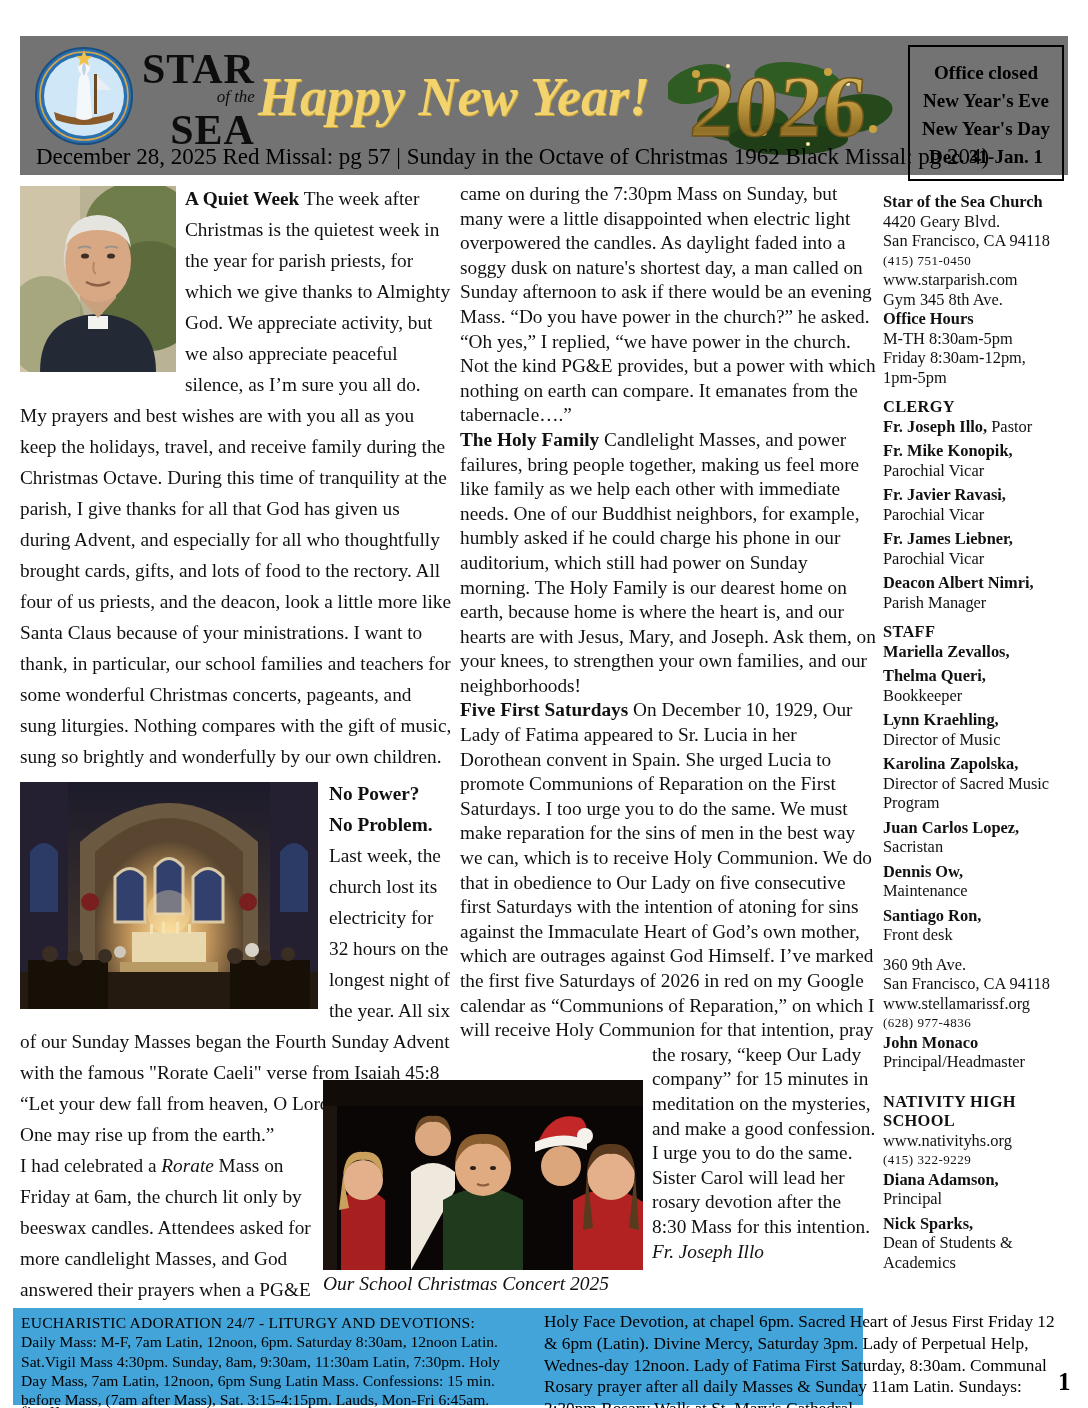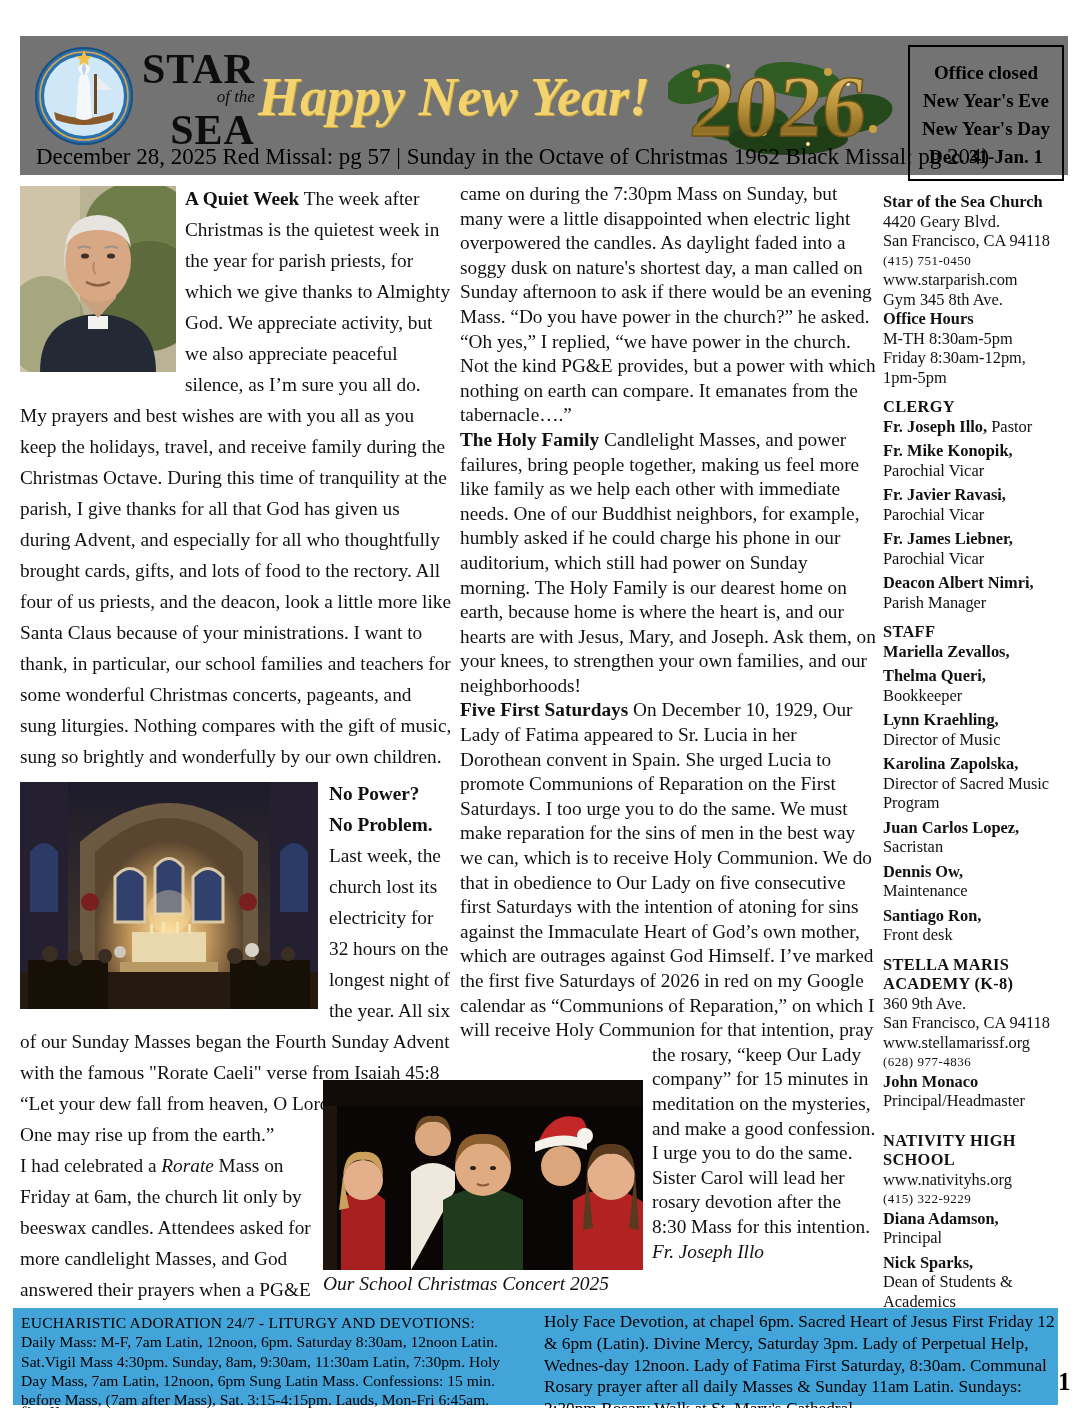--- a/index.html
+++ b/index.html
@@ -42,21 +42,21 @@
   
   .sidebar{left:883px;top:192px;width:184px;font-size:16.4px;line-height:19.5px;}
   .sb-bold{font-weight:bold;}
   .sb-gap{height:10px;}
   .sb-gap-sm{height:5px;}
   .sb-heading{font-weight:bold;letter-spacing:.3px;}
   .sb-member{margin-top:5px;}
   .sb-phone{font-size:13px;letter-spacing:.5px;}
 
   
-  .footer-band{left:13px;top:1308px;width:1045px;height:97px;background:#43a4d9;color:#000;}
+  .footer-band{left:13px;top:1308px;width:850px;height:97px;background:#43a4d9;color:#000;}
   .footer-left{left:8px;top:5px;width:508px;font-size:15.6px;line-height:19.3px;}
   .footer-left-head{font-weight:normal;letter-spacing:.2px;}
   .footer-right{left:531px;top:3px;width:512px;font-size:17.3px;line-height:21.8px;}
   .page-number{left:1058px;top:1368px;font-size:25px;font-weight:bold;color:#000;}
 </style>
 </head>
 <body>
 
 <div class="abs header-band">
 
@@ -319,21 +319,20 @@
   <div class="sb-member">
     <div class="sb-bold">Dennis Ow,</div>
     <div>Maintenance</div>
   </div>
   <div class="sb-member">
     <div class="sb-bold">Santiago Ron,</div>
     <div>Front desk</div>
   </div>
 
   <div class="sb-gap"></div>
-  <div class="sb-heading">STELLA MARIS ACADEMY (K-8)</div>
   <div>360 9th Ave.</div>
   <div>San Francisco, CA 94118</div>
   <div>www.stellamarissf.org</div>
   <div class="sb-phone">(628) 977-4836</div>
   <div class="sb-bold">John Monaco</div>
   <div>Principal/Headmaster</div>
 
   <div class="sb-gap"></div>
     <div class="sb-gap"></div>
   <div class="sb-heading">NATIVITY HIGH SCHOOL</div>

